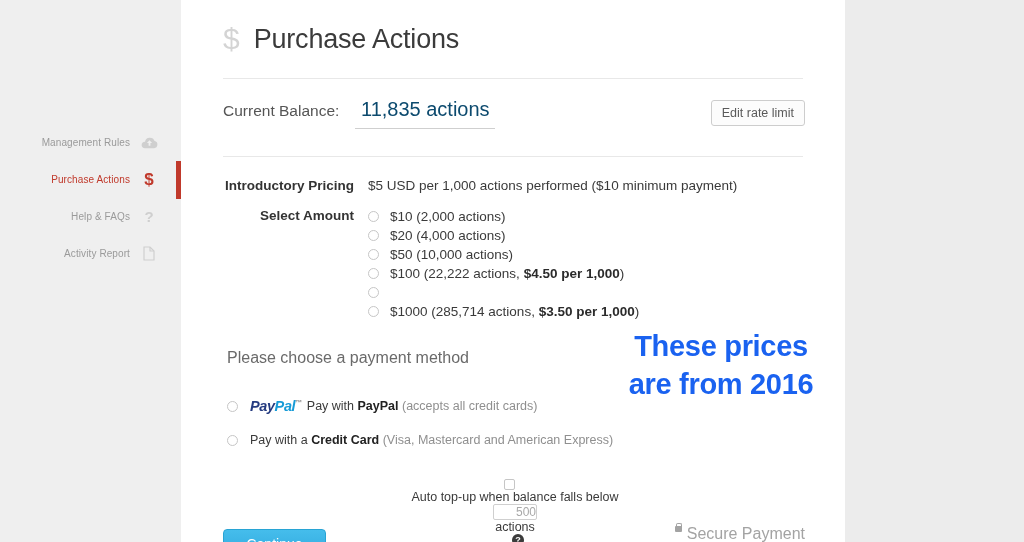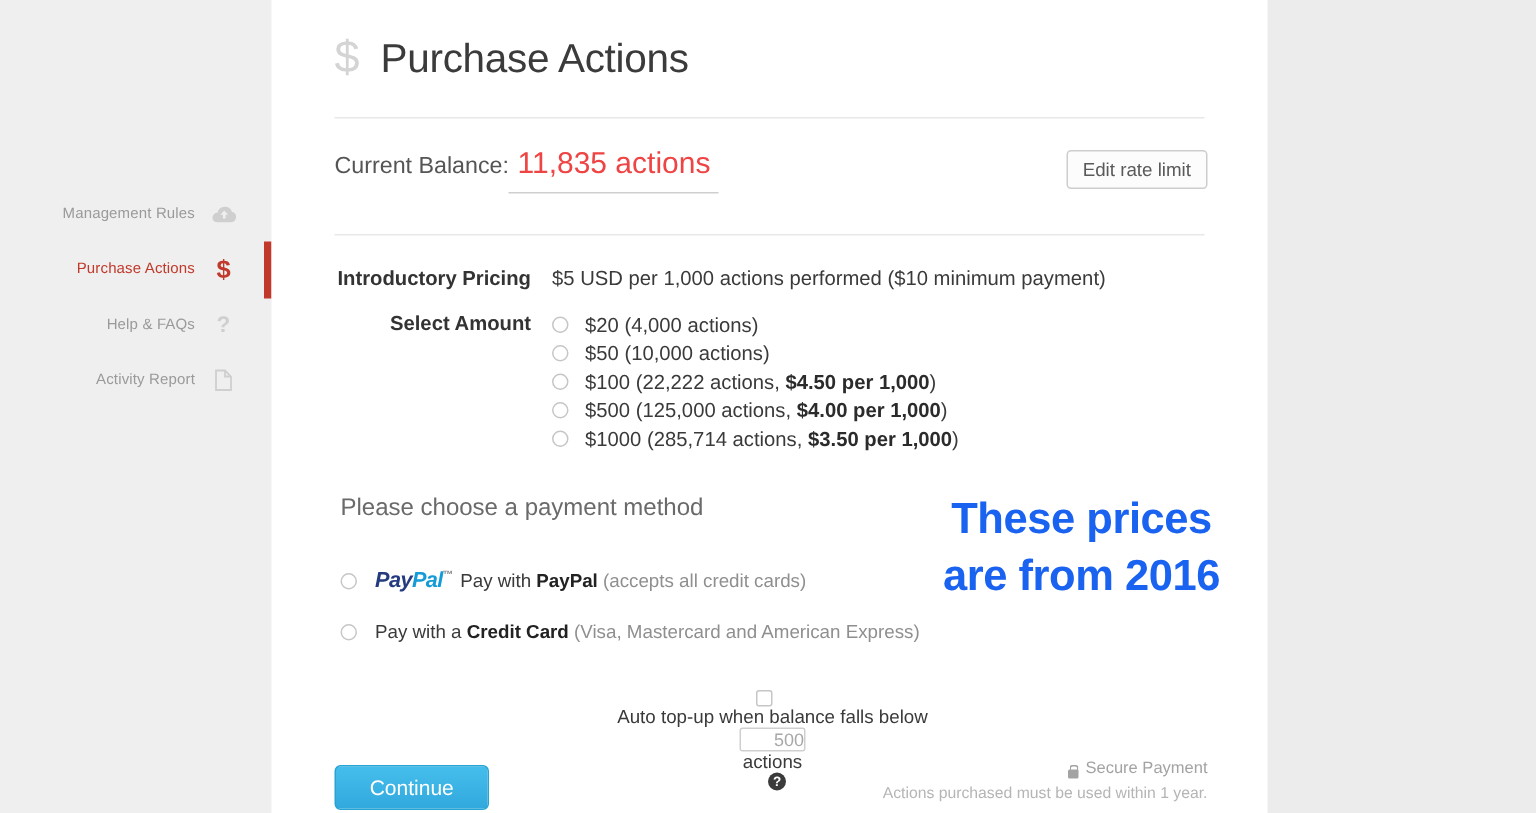--- a/index.html
+++ b/index.html
@@ -121,22 +121,22 @@
     align-items: baseline;
     margin-top: 19px;
     height: 36px;
   }
   .balance-label {
     font-size: 15.5px;
     color: #555;
   }
   .balance-value {
     font-size: 20px;
-    color: #ef4444;
-    margin-left: 0;
+    color: #0c4a6e;
+    margin-left: 16px;
     padding: 0 4px 7px 4px;
     border-bottom: 1px solid #cfcfcf;
     min-width: 140px;
     text-align: center;
   }
   .edit-rate-btn {
     position: absolute;
     right: -2px; top: 2px;
     font-size: 12.5px;
     color: #5a5a5a;
@@ -316,24 +316,24 @@
     font-size: 14px;
     font-family: "Liberation Sans", sans-serif;
     cursor: pointer;
   }
   .secure-box {
     position: absolute;
     right: -2px; top: -4px;
     text-align: right;
   }
   .secure-line {
-    font-size: 11px;
+    font-size: 16px;
     color: #a3a3a3;
     display: flex;
-    align-items: flex-end;
+    align-items: flex-start;
     justify-content: flex-end;
   }
   .lock-ico {
     display: inline-block;
     width: 7px; height: 6px;
     background: #a3a3a3;
     border-radius: 1px;
     position: relative;
     margin-right: 5px;
     top: 1px;
@@ -431,20 +431,26 @@
 
         <div class="form-row">
           <div class="form-label">Introductory Pricing</div>
           <div class="form-value">$5 USD per 1,000 actions performed ($10 minimum payment)</div>
         </div>
 
         <div class="form-row row-amount">
           <div class="form-label">Select Amount</div>
           <div class="radio-list">
 
+            <label class="radio-line">
+              <span class="radio"></span>
+              <span class="radio-text">
+                <span>$10</span>&nbsp;<span>(2,000 actions)</span>
+              </span>
+            </label>
 
             <label class="radio-line">
               <span class="radio"></span>
               <span class="radio-text">
                 <span>$20</span>&nbsp;<span>(4,000 actions)</span>
               </span>
             </label>
 
             <label class="radio-line">
               <span class="radio"></span>
@@ -455,23 +461,20 @@
 
             <label class="radio-line">
               <span class="radio"></span>
               <span class="radio-text">
                 <span>$100</span>&nbsp;<span>(22,222 actions,</span>&nbsp;<b>$4.50 per 1,000</b>)
               </span>
             </label>
 
             <label class="radio-line">
               <span class="radio"></span>
-              <span class="radio-text">
-                <span>$500</span>&nbsp;<span>(125,000 actions,</span>&nbsp;<b>$4.00 per 1,000</b>)
-              </span>
             </label>
 
             <label class="radio-line">
               <span class="radio"></span>
               <span class="radio-text">
                 <span>$1000</span>&nbsp;<span>(285,714 actions,</span>&nbsp;<b>$3.50 per 1,000</b>)
               </span>
             </label>
 
           </div>

